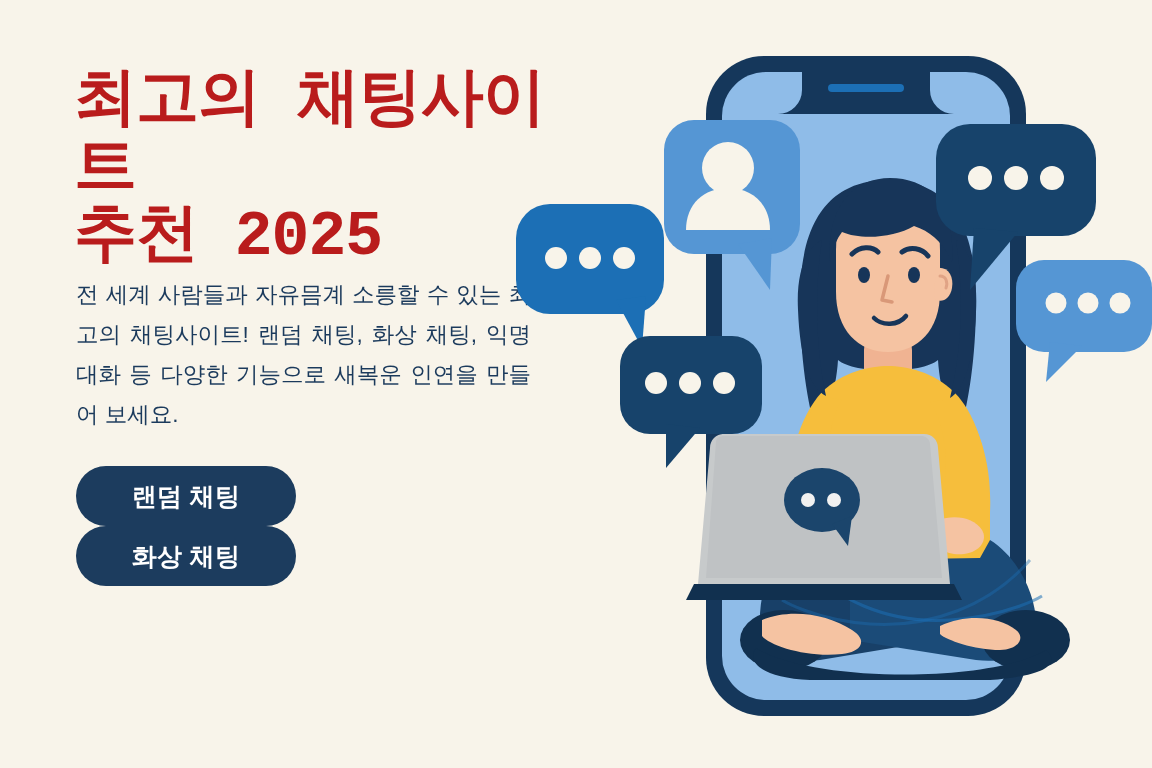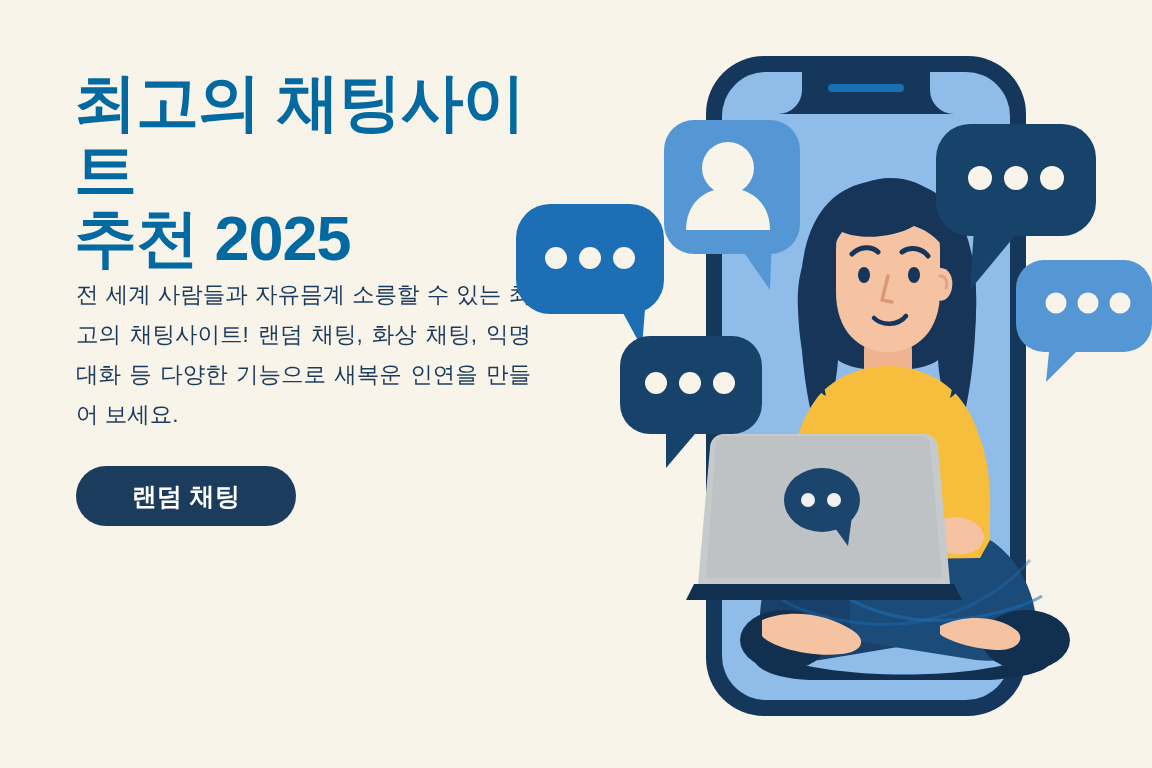--- a/index.html
+++ b/index.html
@@ -27,23 +27,23 @@
     left: 74px;
     top: 68px;
     width: 480px;
   }
   .headline {
     margin: 0;
     font-size: 63px;
     line-height: 1.08;
     font-weight: 700;
     letter-spacing: -1px;
-    color: #0369a1;
+    color: #b91c1c;
     white-space: pre-line;
-    font-family: Liberation Sans, sans-serif;
+    font-family: Liberation Mono, monospace;
   }
   .subcopy {
     margin: 0;
     position: absolute;
     top: 207px;
     left: 2px;
     width: 455px;
     font-size: 22.5px;
     line-height: 1.78;
     font-weight: 500;
@@ -94,20 +94,21 @@
 <div class="hero">
 
   <div class="copy-col">
     <h1 class="headline">최고의 채팅사이트
 추천 2025</h1>
     <p class="subcopy">전 세계 사람들과 자유믐계 소릉할 수 있는 최고의 채팅사이트! 랜덤 채팅, 화상 채팅, 익명 대화 등 다양한 기능으로 새복운 인연을 만들어 보세요.</p>
   </div>
 
   <div class="btn-stack">
     <button class="pill">랜덤 채팅</button>
+    <button class="pill">화상 채팅</button>
   </div>
 
   <div class="art">
     <svg width="682" height="768" viewBox="0 0 682 768" xmlns="http://www.w3.org/2000/svg">
 
       <g>
         <rect x="236" y="56" width="320" height="660" rx="58" ry="58" fill="#15375B"></rect>
         <rect x="252" y="72" width="288" height="628" rx="44" ry="44" fill="#8FBCE8"></rect>
 
         <path d="M332 72 h128 a0 0 0 0 1 0 0 v18 a24 24 0 0 0 24 24 h0 v0 h-176 v0 h0 a24 24 0 0 0 24 -24 z" fill="#15375B"></path>

